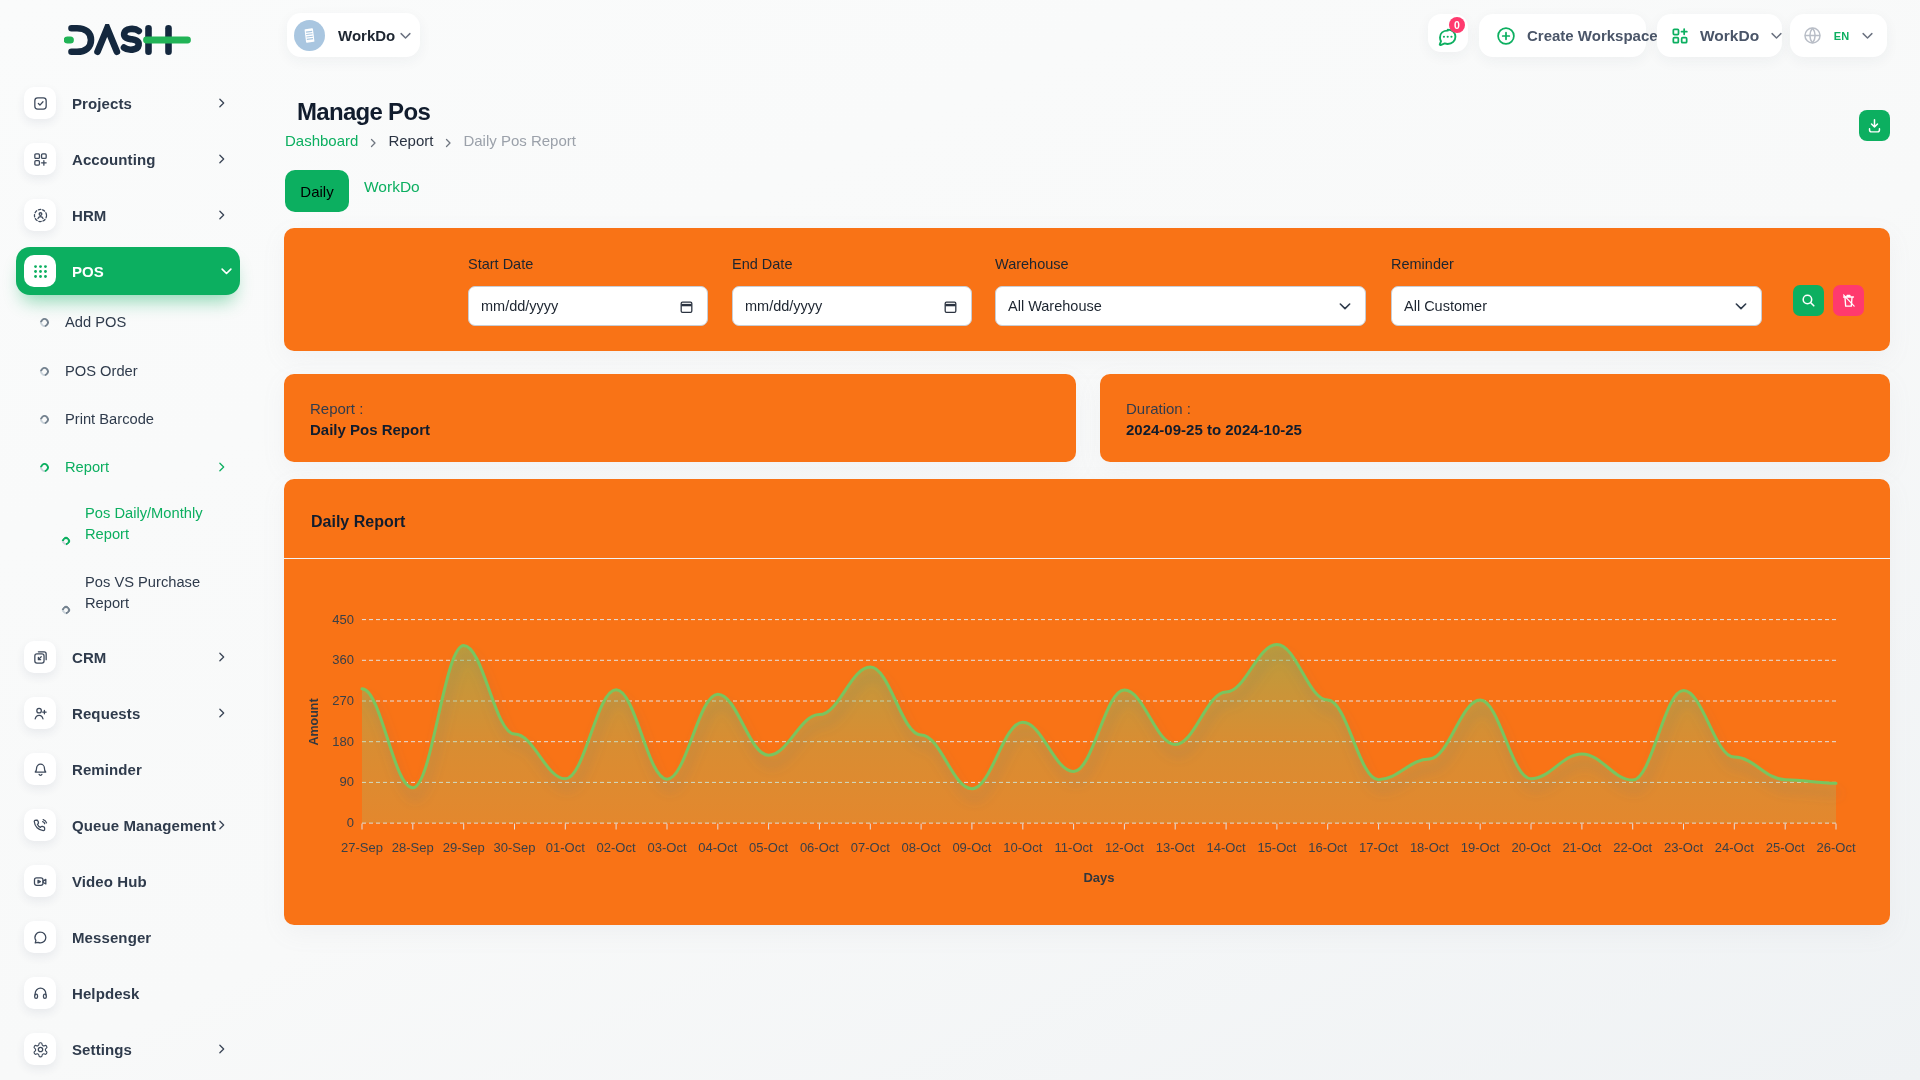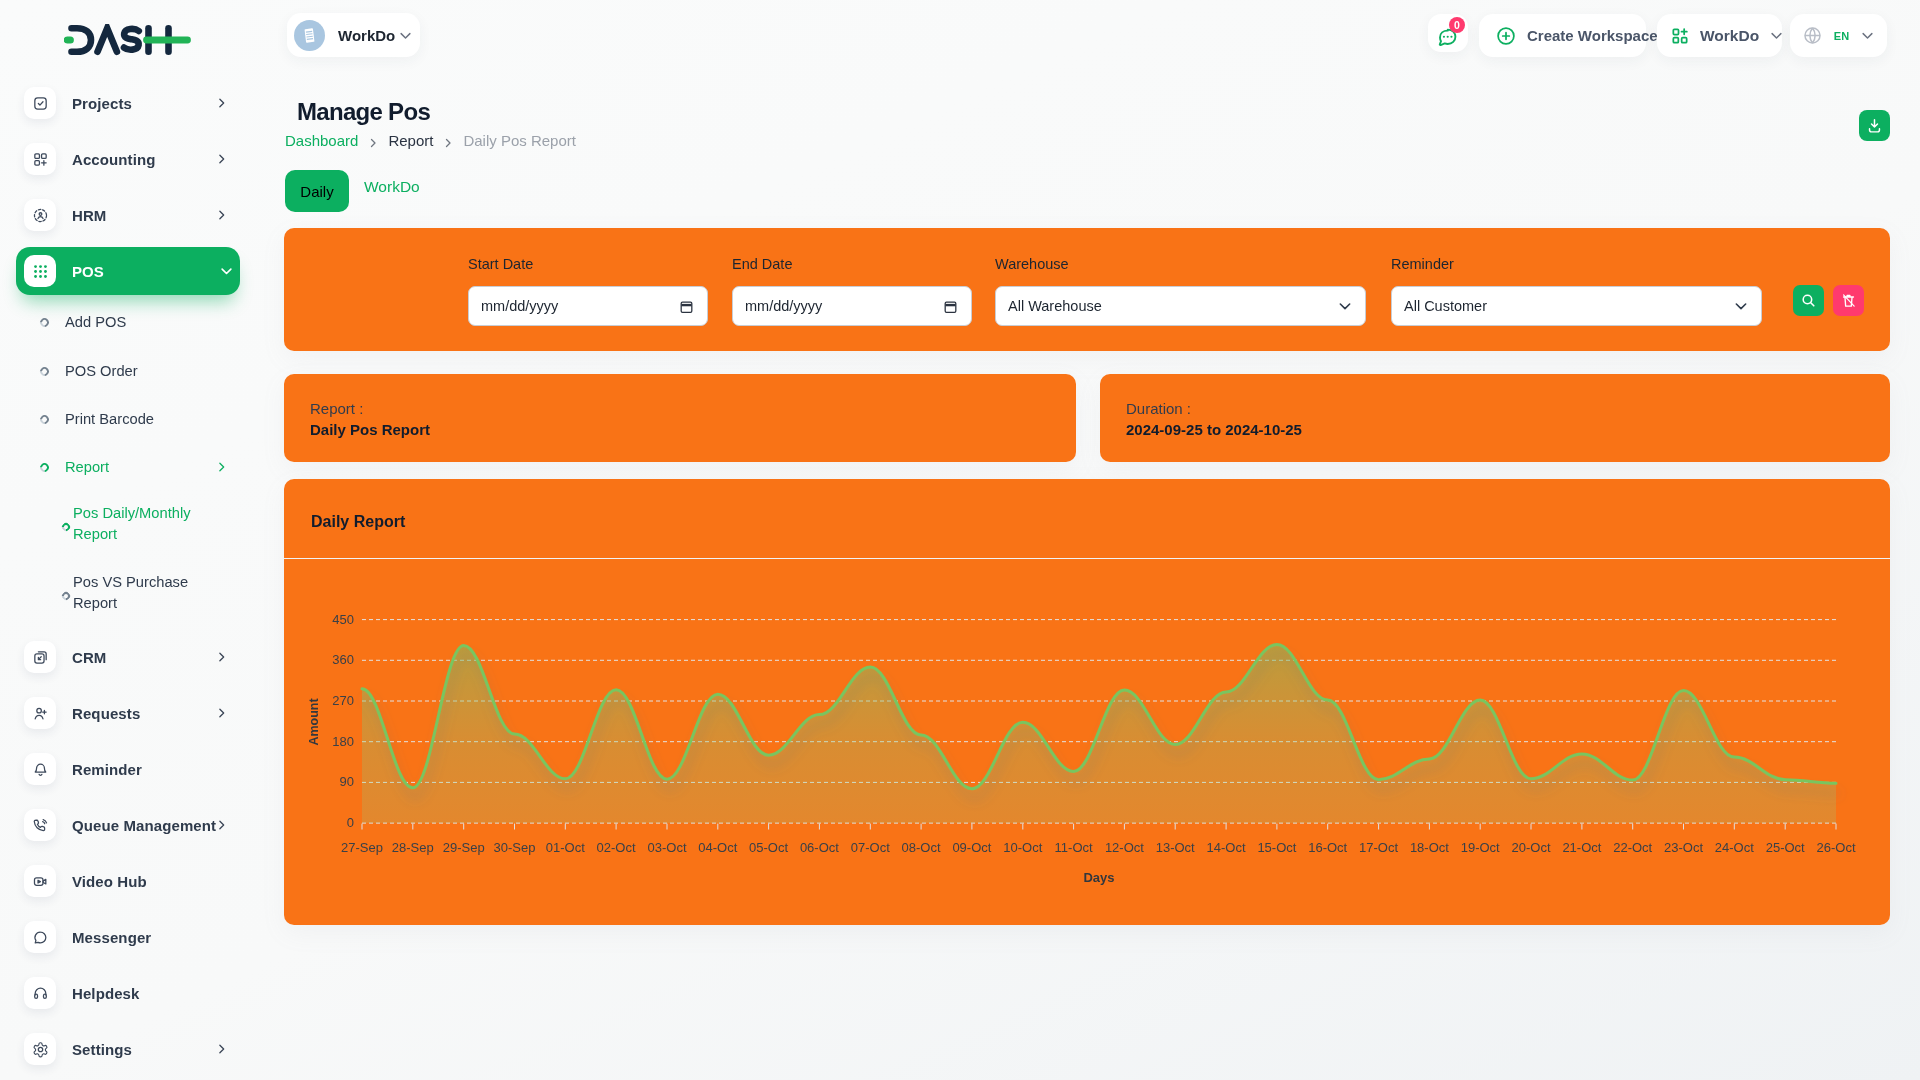--- a/index.html
+++ b/index.html
@@ -7,21 +7,21 @@
 background:linear-gradient(155deg,#fafbfb 0%,#f8f9f9 55%,#eff2f4 100%);}
 .ibox {display:flex;align-items:center;justify-content:center;width:32px;height:32px;background:#fff;
 border-radius:10px;box-shadow:0 4px 10px rgba(32,52,84,0.08);flex:none}
 .mrow {position:absolute;left:24px;width:210px;height:48px;display:flex;align-items:center;gap:16px}
 .mlabel {font-size:15px;font-weight:600;color:#2f3b4c;letter-spacing:0.1px;flex:1;white-space:nowrap}
 .mch {display:flex;align-items:center;position:absolute;right:6px;top:50%;transform:translateY(-50%)}
 .pos-active {position:absolute;left:16px;top:247px;width:224px;height:48px;background:#0CAF60;border-radius:14px;
 display:flex;align-items:center;gap:16px;padding:0 10px 0 8px;box-shadow:0 12px 18px -6px rgba(12,175,96,0.45)}
 .srow {position:absolute;left:40px;width:194px;height:24px;display:flex;align-items:center;gap:15px}
 .sb {display:flex;align-items:center;width:10px;flex:none}
-.s2row {position:absolute;left:62px;width:172px;display:flex;align-items:center;gap:2px}
+.s2row {position:absolute;left:62px;width:172px;display:flex;align-items:flex-end;gap:14px}
 .sb2 {display:flex;align-items:center;width:9px;flex:none;margin-top:6px}
 .slabel {font-size:14.7px;font-weight:500;flex:1}
 .pill {position:absolute;background:#fff;border-radius:14px;box-shadow:0 4px 14px rgba(32,52,84,0.05);
 display:flex;align-items:center;white-space:nowrap}
 .card {position:absolute;background:#f97316;border-radius:10px;box-shadow:0 8px 24px rgba(149,157,165,0.08)}
 .flabel {position:absolute;font-size:14.5px;color:#1d2530}
 .finput {position:absolute;height:40px;border:1px solid #c8cdd4;border-radius:7px;background:#fff;
 display:flex;align-items:center;padding:0 12px;font-size:14.5px;color:#1d2530}
 .sq {position:absolute;width:31px;height:31px;border-radius:7px;display:flex;align-items:center;justify-content:center}
 </style></head>

